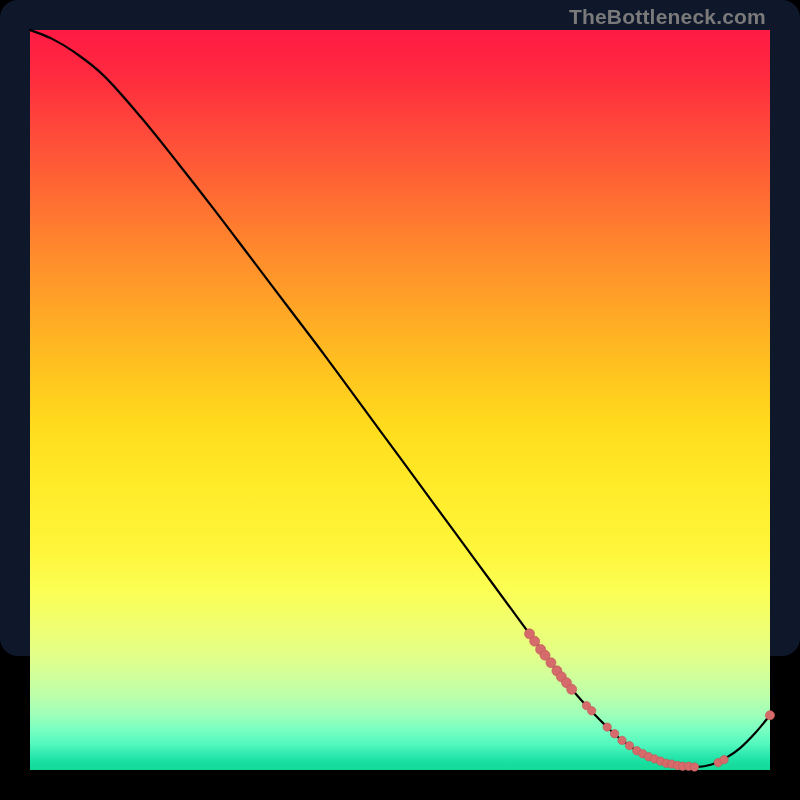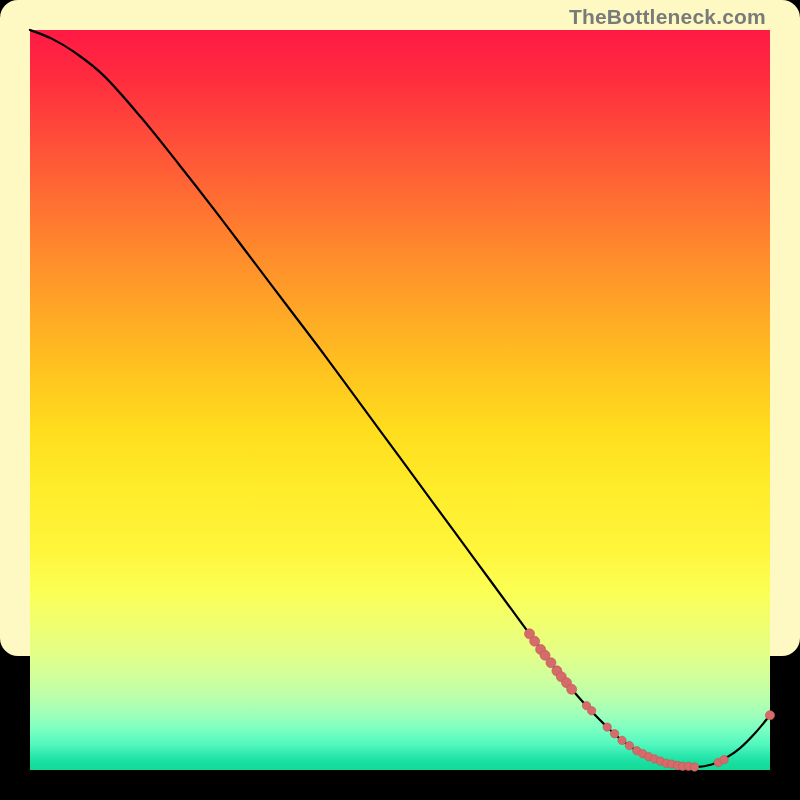--- a/index.html
+++ b/index.html
@@ -1,21 +1,21 @@
 <!DOCTYPE html>
 <html><head>
 <meta charset="utf-8">
 <style>
   * { margin: 0; padding: 0; box-sizing: border-box; }
   html, body { width: 800px; height: 800px; background: #000; overflow: hidden; }
   .stage {
     position: relative;
     width: 800px;
     height: 656px;
-    background: #fef9c3;
+    background: #0f172a;
     border-radius: 18px;
   }
   .plot-area {
     position: absolute;
     left: 30px;
     top: 30px;
     width: 740px;
     height: 740px;
     background: linear-gradient(to bottom,
       #ff1a44 0%,

